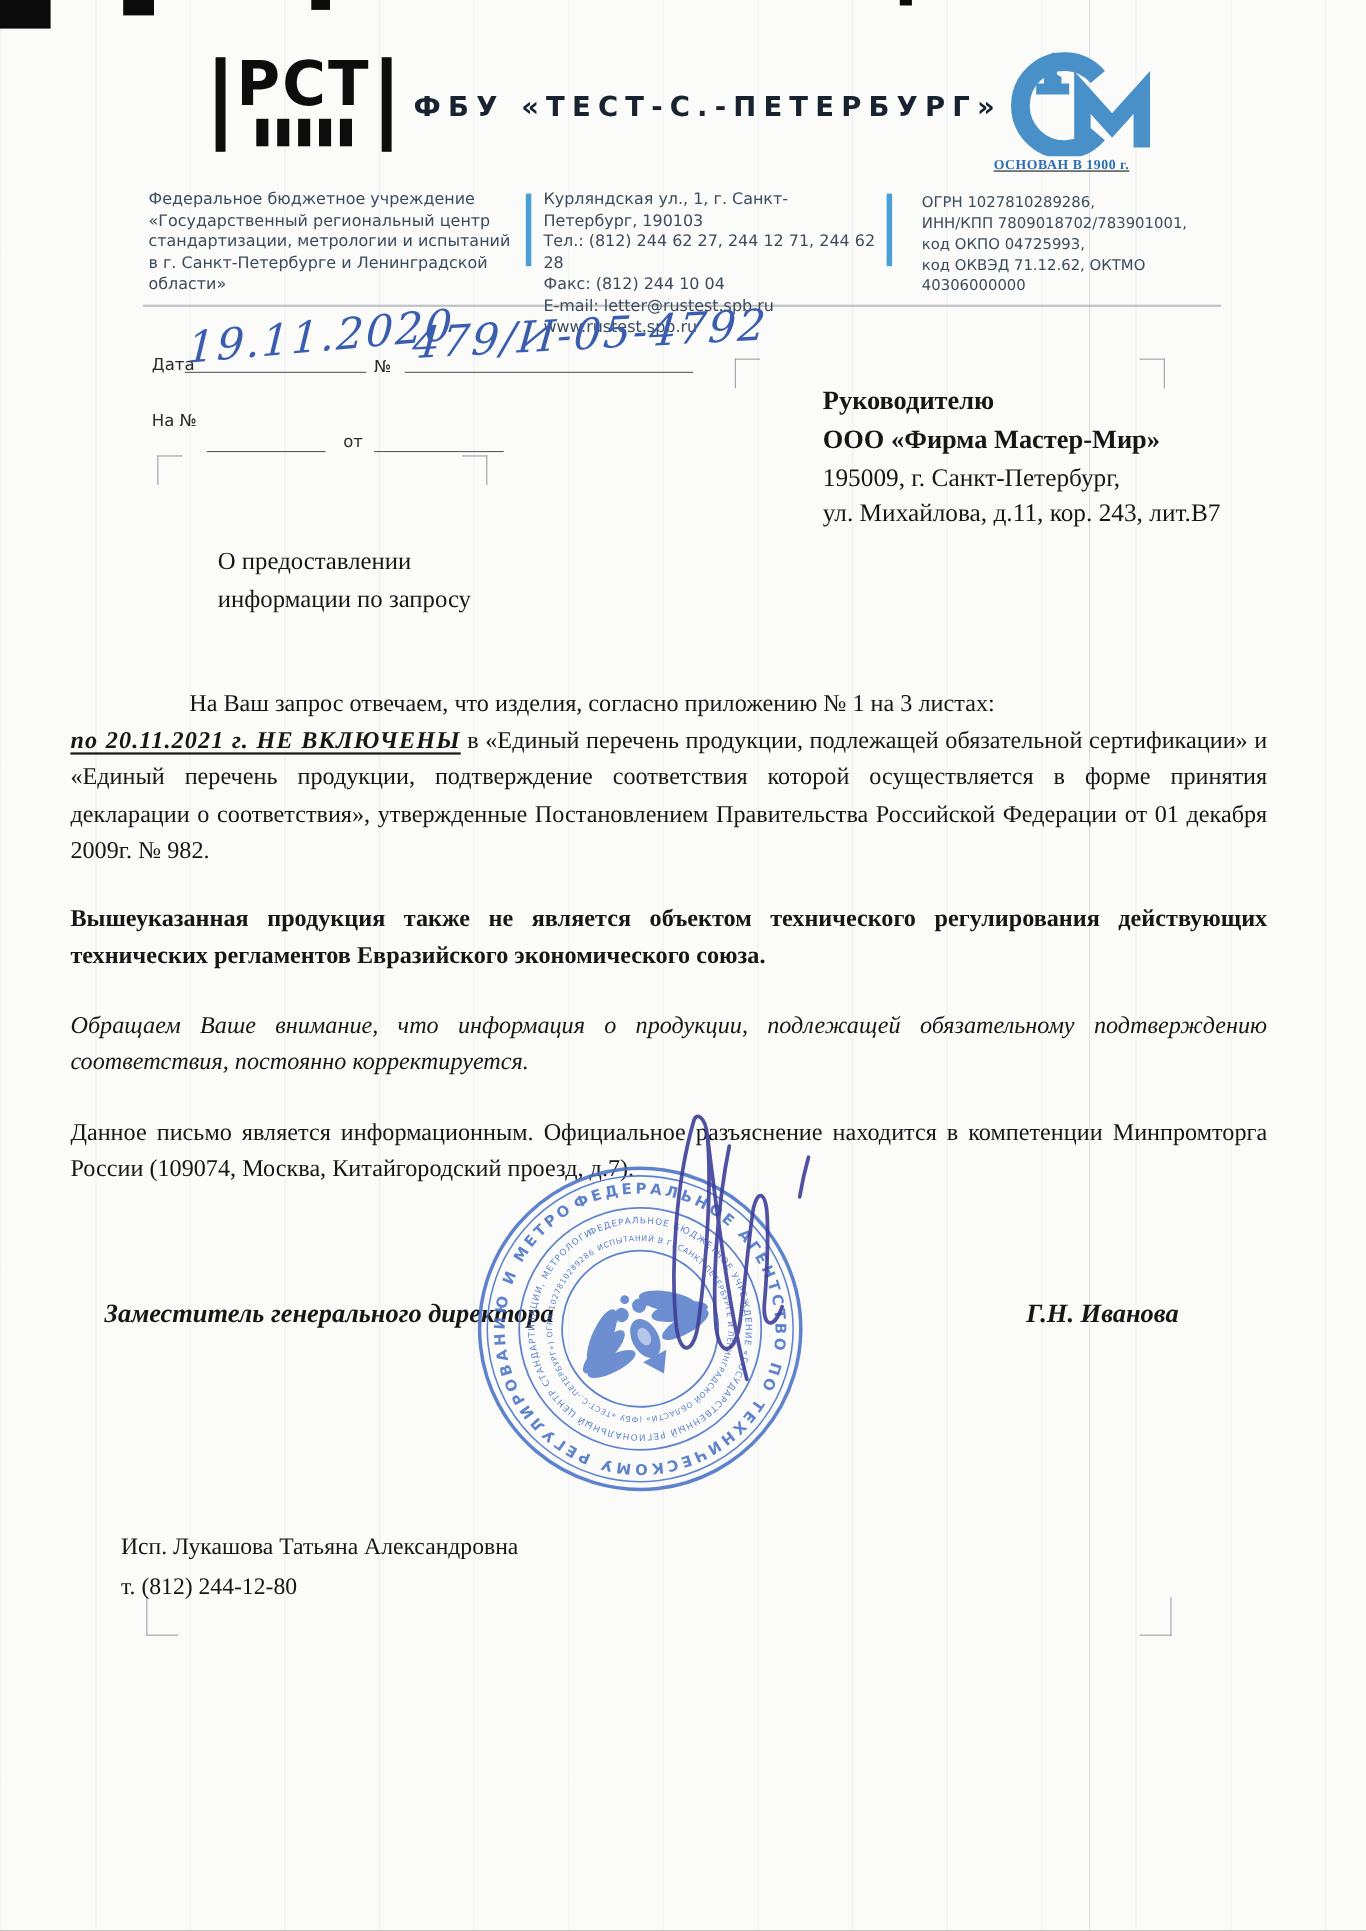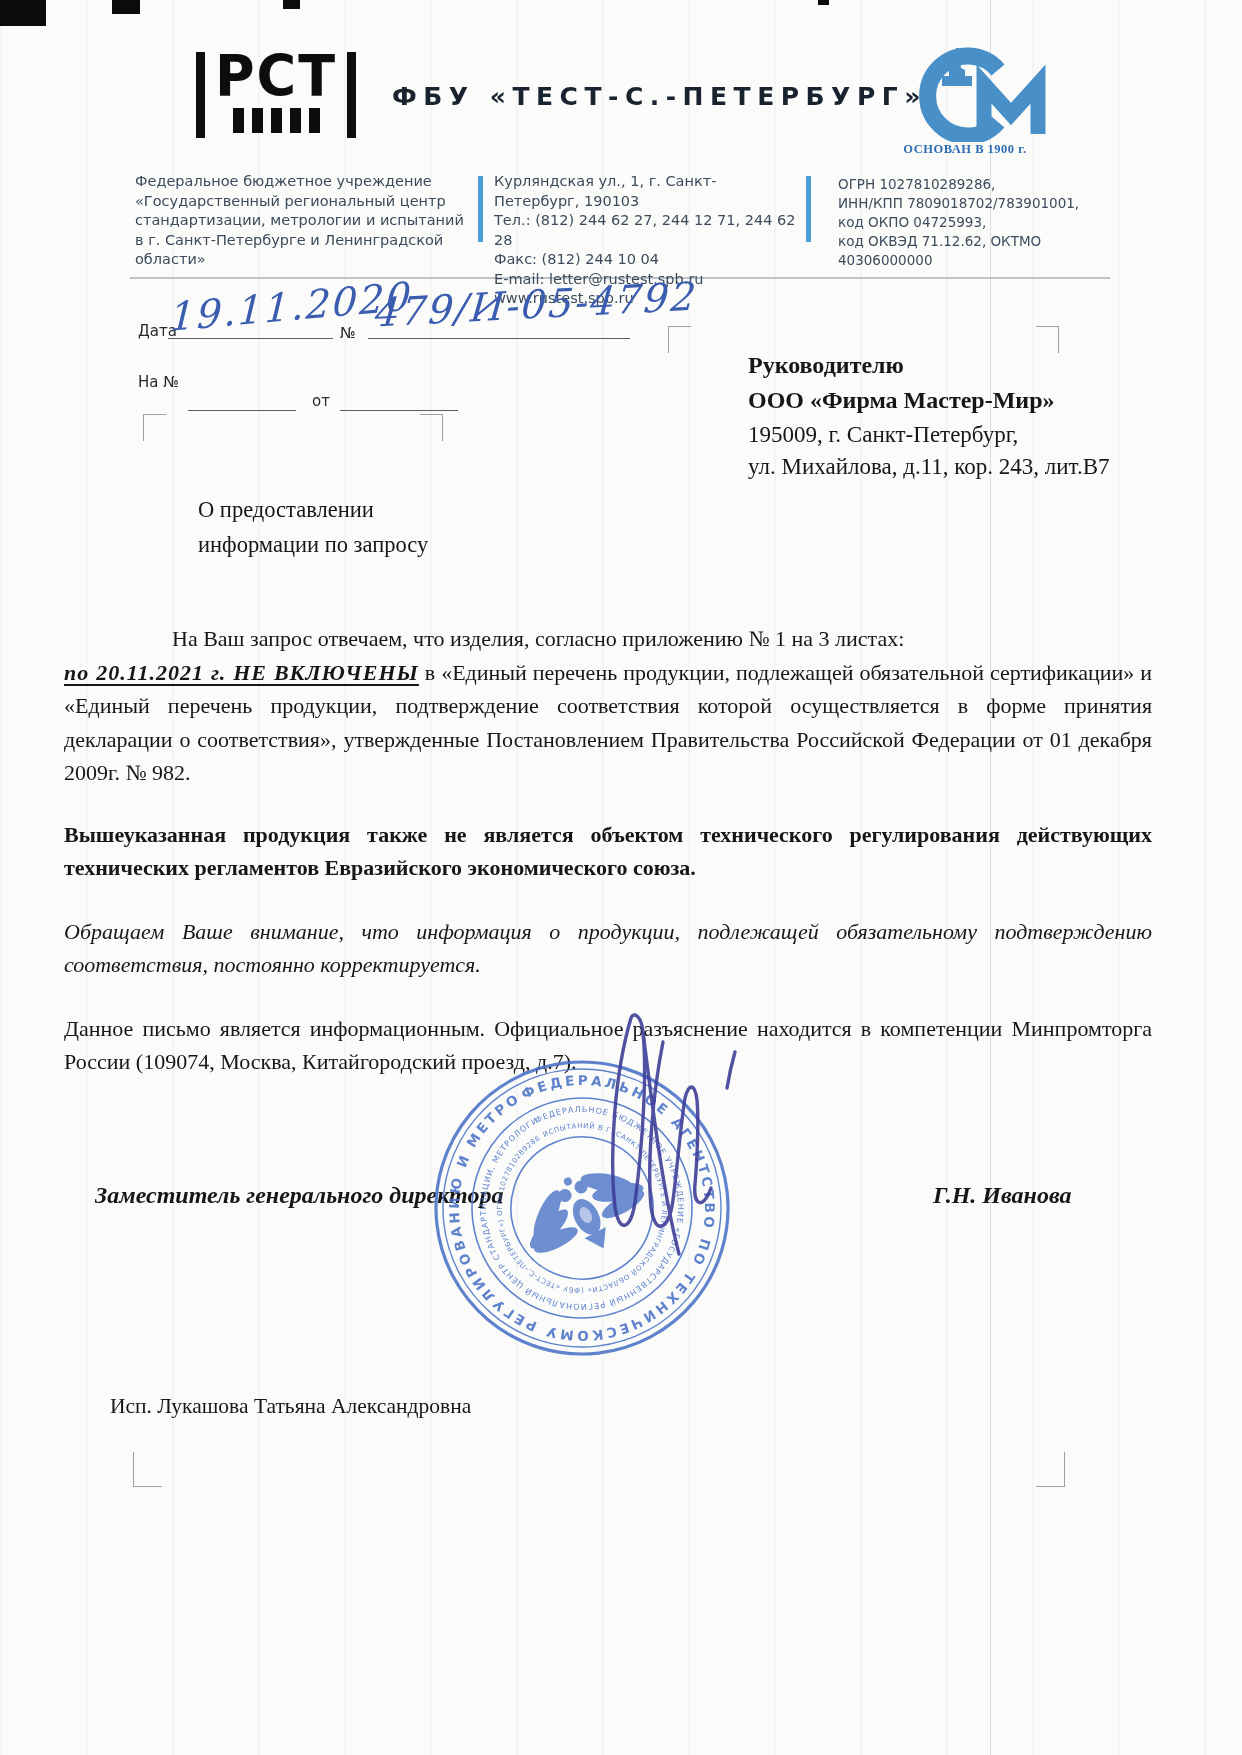--- a/index.html
+++ b/index.html
@@ -16,21 +16,21 @@
   .artifact{background:#0b0b0b;}
   .fold{width:1px;background:rgba(140,155,175,.28);}
   .hrule{height:2px;background:rgba(95,105,118,.38);}
   
   .logo-bar{background:#0d0d0d;}
   .logo-letters{font-family:"DejaVu Sans","Liberation Sans",sans-serif;font-weight:900;
     font-size:54px;line-height:50px;letter-spacing:2px;color:#0d0d0d;transform:scaleY(1.04);}
   .logo-ticks{display:flex;gap:8px;margin-top:6px;}
   .logo-ticks span{display:block;width:11px;height:25px;background:#0d0d0d;}
   .org-title{font-family:"DejaVu Sans","Liberation Sans",sans-serif;font-weight:700;
-    font-size:25px;letter-spacing:6.5px;color:#18232f;white-space:nowrap;margin-left:16px;}
+    font-size:25px;letter-spacing:6.5px;color:#18232f;white-space:nowrap;}
   .info{font-size:14.5px;line-height:19.5px;color:#3b4b5c;}
   .info-sm{font-size:13.5px;line-height:19px;color:#3b4b5c;}
   .vbar{width:5px;background:#4aa0d5;}
   .emblem-caption{font-family:"Liberation Serif",serif;font-weight:700;font-size:12.5px;
     color:#2d6db5;letter-spacing:.5px;white-space:nowrap;}
   
   .lbl{font-family:"DejaVu Sans","Liberation Sans",sans-serif;font-size:15px;color:#2a2a2a;}
   .hand{font-family:"DejaVu Serif","Liberation Serif",serif;font-style:italic;color:#3b5db0;
     font-size:39px;letter-spacing:2px;white-space:nowrap;}
   .uline{border-bottom:1.6px solid #5c5c5c;height:0;}
@@ -75,21 +75,21 @@
           <span></span>
           <span></span>
           <span></span>
       </div>
     </div>
     <div class="logo-bar" style="width:9px;height:86px;"></div>
   </div>
 
   <div class="abs org-title" style="left:376px;top:82px;">ФБУ «ТЕСТ-С.-ПЕТЕРБУРГ»</div>
 
-  <div class="abs" style="left:880px;top:46px;width:170px;">
+  <div class="abs" style="left:880px;top:46px;width:170px;text-decoration:underline;">
     <svg width="170" height="96" viewBox="0 0 170 96">
       <path d="M118,24 A40,40 0 1 0 118,76" stroke="#4a90c8" stroke-width="17" fill="none"></path>
       <path d="M104,88 V38 L131,68 L158,38 V88" stroke="#4a90c8" stroke-width="15" fill="none"></path>
       <path d="M76,2 L79,2 L81,22 L85,24 L85,30 L92,30 L92,40 L62,40 L62,30 L69,30 L69,24 L73,22 Z" fill="#4a90c8"></path>
     </svg>
     <div class="emblem-caption" style="margin-top:-4px;text-align:center;width:170px;">ОСНОВАН В 1900 г.</div>
   </div>
 
   <div class="abs sans info" style="left:135px;top:172px;width:335px;">
     <div>Федеральное бюджетное учреждение</div>
@@ -200,15 +200,16 @@
     <g stroke="#3f3f99" stroke-width="3.4" fill="none" stroke-linecap="round" opacity="0.9">
       <path d="M46,16 C30,70 24,150 30,205 C34,232 46,228 50,200 C58,140 62,70 58,30 C56,12 48,10 46,16"></path>
       <path d="M58,30 C68,110 78,190 94,252"></path>
       <path d="M78,40 C68,90 62,160 66,205 C70,235 84,228 88,198 C92,168 96,120 100,96 C104,80 110,82 112,98 C114,118 112,160 110,182 C108,204 118,208 126,186"></path>
       <path d="M150,50 C146,64 144,74 142,86"></path>
     </g>
   </svg>
 
   <div class="abs exec" style="left:110px;top:1388px;">
     <div>Исп. Лукашова Татьяна Александровна</div>
+    <div>т. (812) 244-12-80</div>
   </div>
 
 </div>
 
 </body></html>

